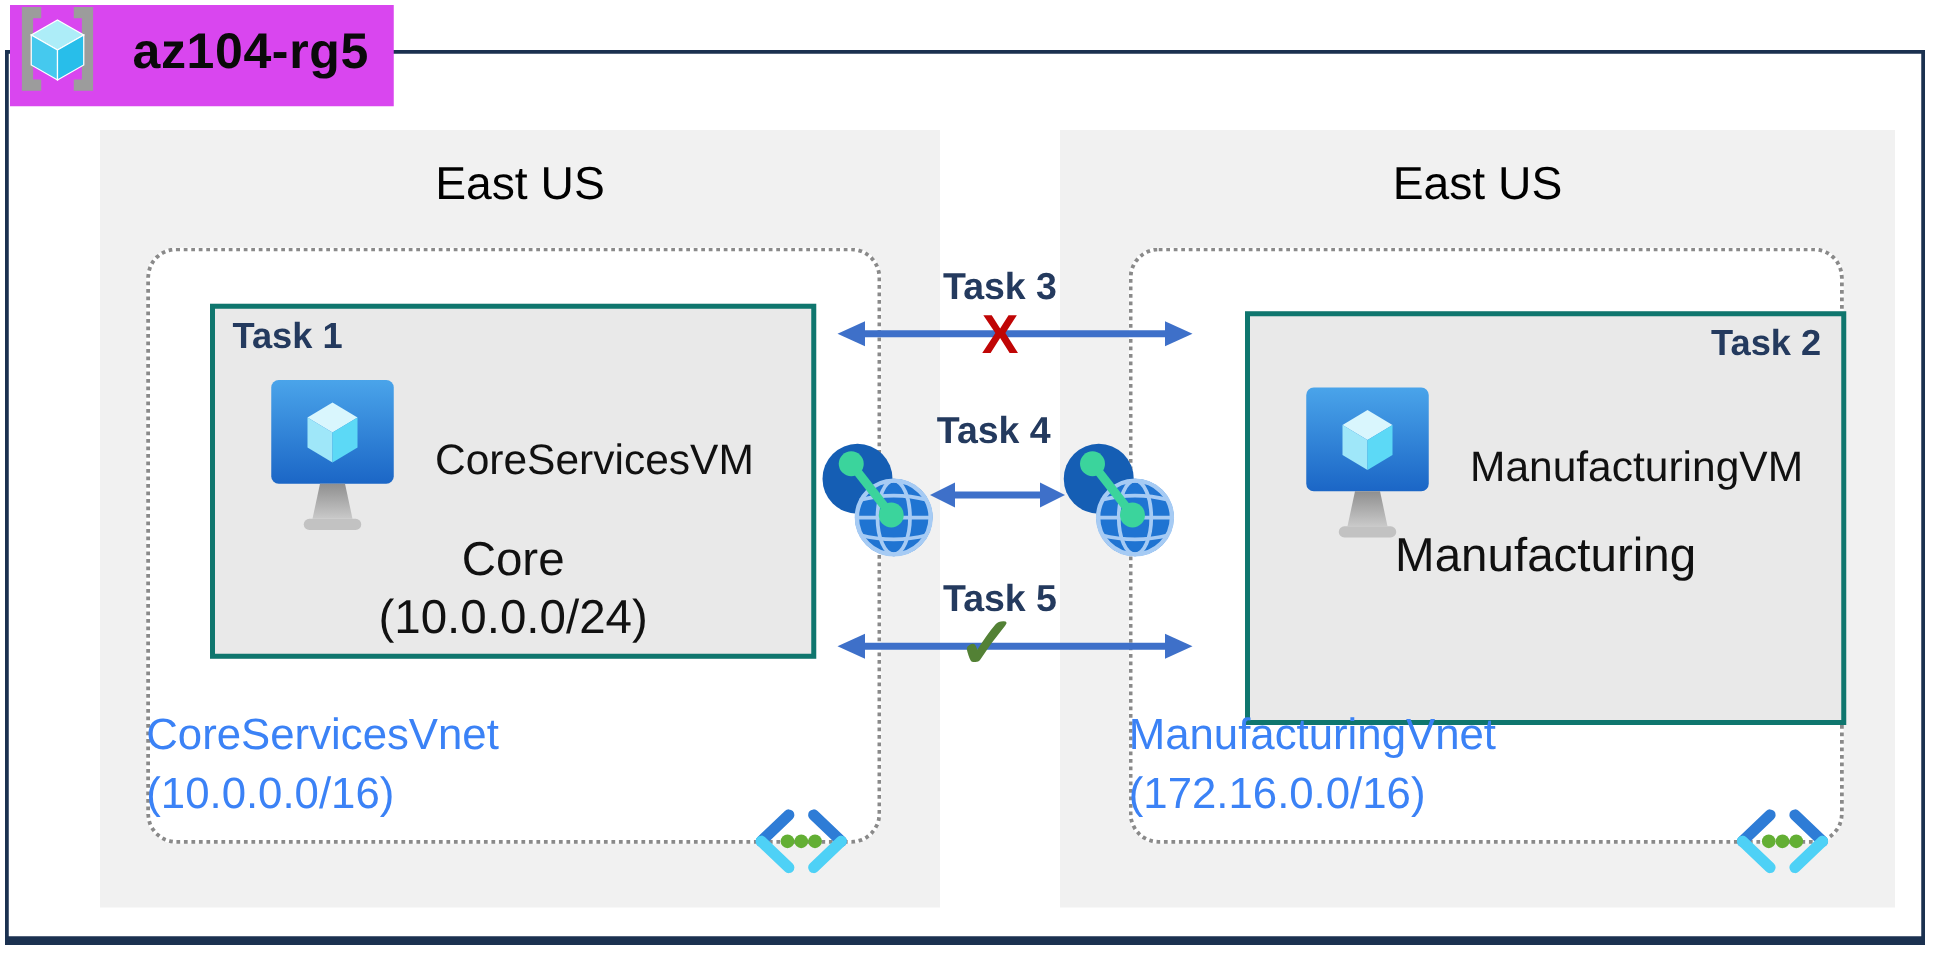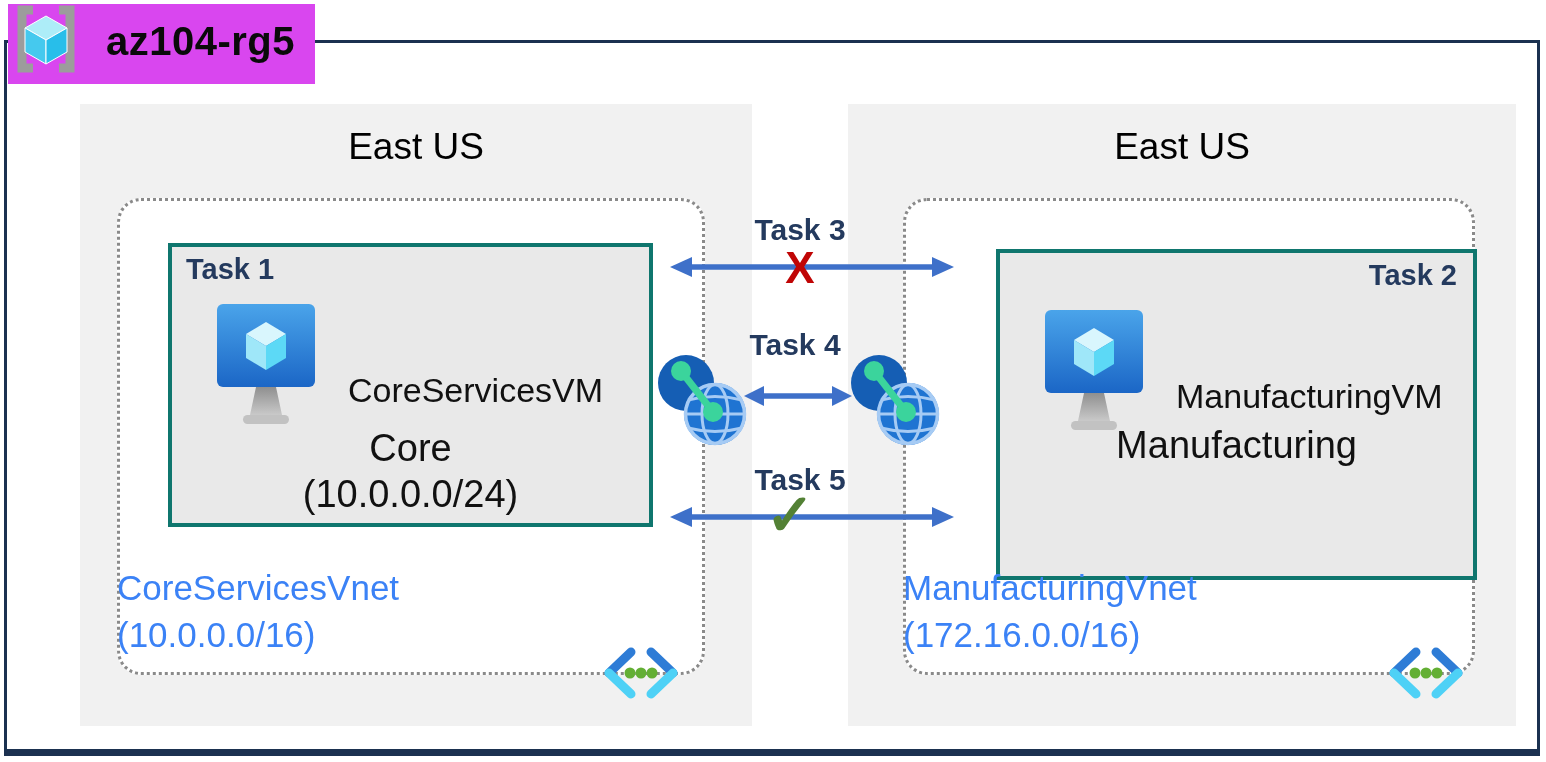--- a/index.html
+++ b/index.html
@@ -30,21 +30,21 @@
   .vnet-right { left:903px; width:572px; }
   .subnet-box {
     position:absolute; background:var(--subnet-bg,#E9E9E9); box-sizing:border-box;
     border:4px solid #0f766e; z-index:2;
   }
   .subnet-left  { left:168px; top:243px; width:485px; height:284px; }
   .subnet-right { left:952px; top:249px; width:481px; height:331px;margin-left:44px; }
   .task-corner { position:absolute; top:6px; font-size:29px; font-weight:700; color:var(--task-color,#243A5E); }
   .task-tl { left:14px; }
   .task-tr { right:16px; }
-  .vm-row { position:absolute; left:44px; top:56px; right:28px; display:flex; align-items:flex-end; gap:32px; }
+  .vm-row { position:absolute; left:44px; top:56px; right:28px; display:flex; align-items:center; gap:32px; }
   .vm-icon { flex:0 0 auto; }
   .vm-name { height:86px; display:flex; align-items:center; font-size:34px; color:#111; white-space:nowrap; }
   .subnet-caption { position:absolute; left:0; right:0; text-align:center; font-size:38px; line-height:46px; color:#111; }
   .subnet-caption-left  { top:178px; }
   .subnet-caption-right { top:170px; line-height:45px; }
   .vnet-caption { position:absolute; text-align:left; font-size:35px; line-height:47px; color:#3b82f6; z-index:2; }
   .vnet-caption-left  { left:117px; top:564px; width:588px; }
   .vnet-caption-right { left:903px; top:564px; width:692px; }
   .vnet-icon { position:absolute; z-index:3; }
   .vnet-icon-left  { left:600px; top:644px; }

